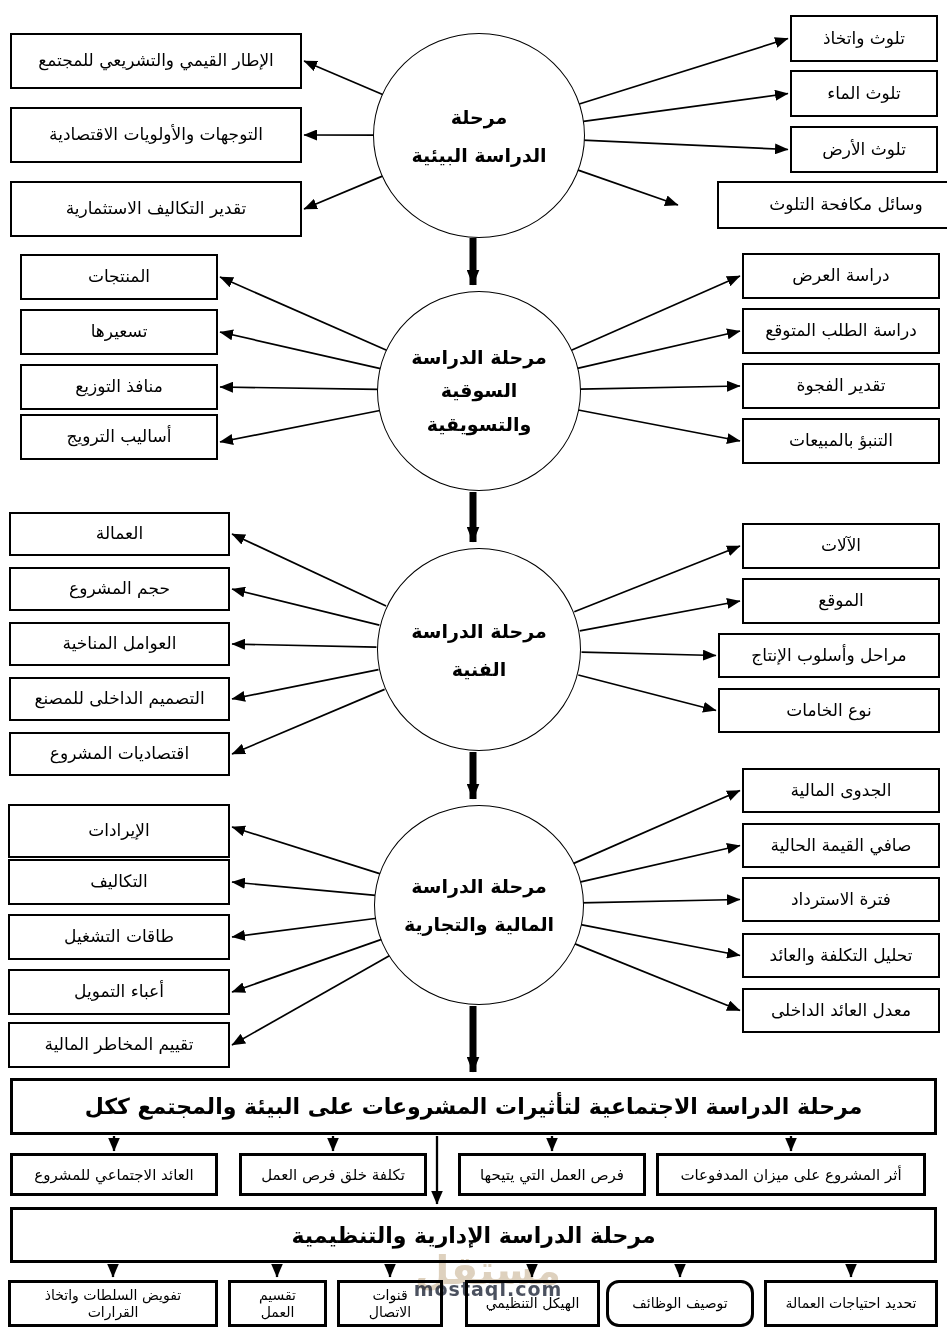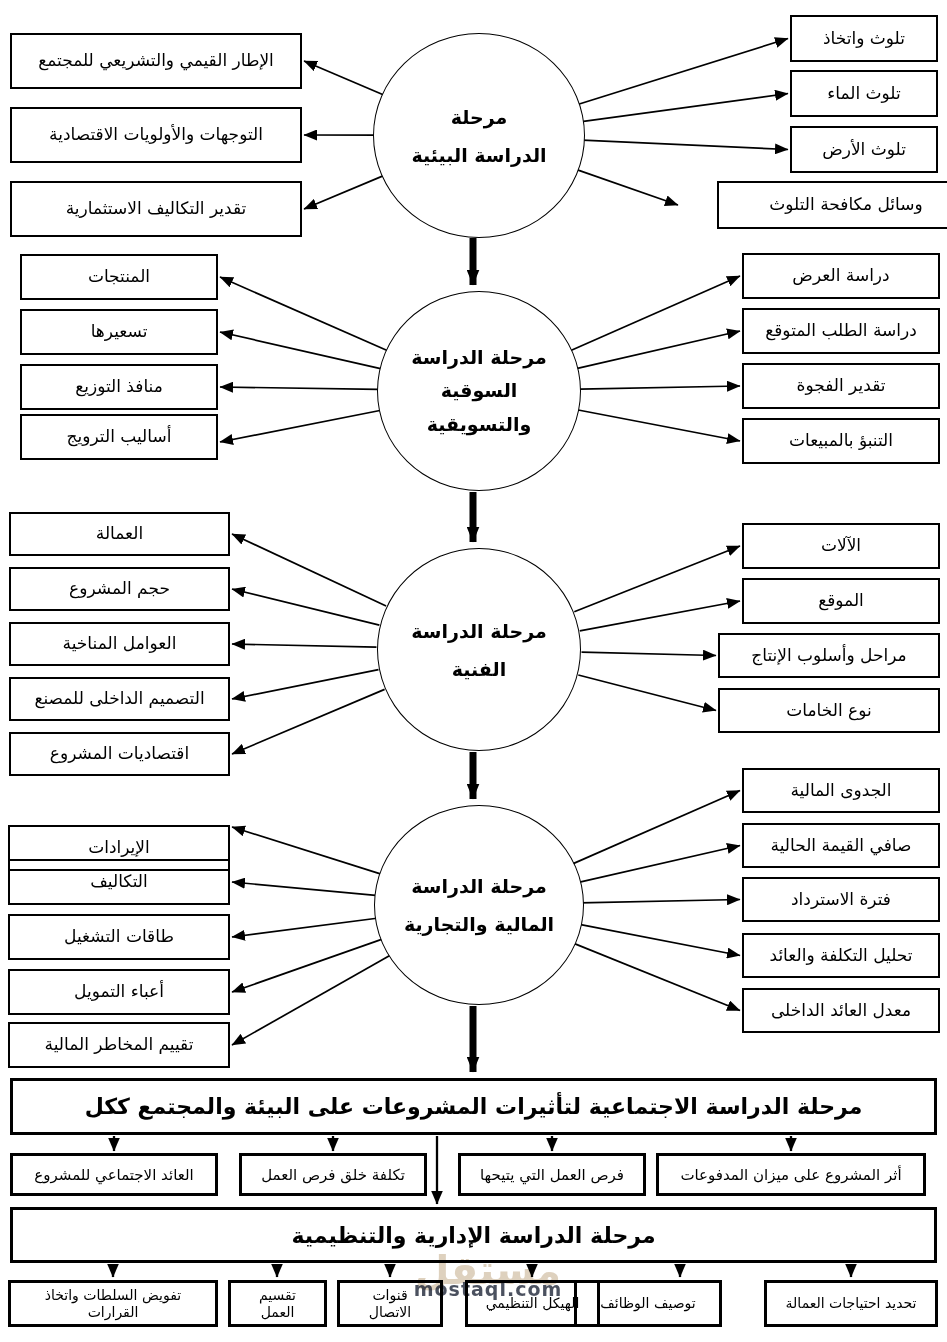--- a/index.html
+++ b/index.html
@@ -158,21 +158,21 @@
   <div class="nbox" style="left:9px;top:732px;width:221px;height:44px;">اقتصاديات المشروع</div>
   <div class="nbox" style="left:742px;top:523px;width:198px;height:46px;">الآلات</div>
   <div class="nbox" style="left:742px;top:578px;width:198px;height:46px;">الموقع</div>
   <div class="nbox" style="left:718px;top:633px;width:222px;height:45px;">مراحل وأسلوب الإنتاج</div>
   <div class="nbox" style="left:718px;top:688px;width:222px;height:45px;">نوع الخامات</div>
 
   <div class="circle" id="c4" style="left:374px;top:805px;width:210px;height:200px;">
     <span>مرحلة الدراسة</span>
     <span>المالية والتجارية</span>
   </div>
-  <div class="nbox" style="left:8px;top:825px;width:222px;height:46px;">الإيرادات</div>
+  <div class="nbox" style="left:8px;top:804px;width:222px;height:54px;">الإيرادات</div>
   <div class="nbox" style="left:8px;top:859px;width:222px;height:46px;">التكاليف</div>
   <div class="nbox" style="left:8px;top:914px;width:222px;height:46px;">طاقات التشغيل</div>
   <div class="nbox" style="left:8px;top:969px;width:222px;height:46px;">أعباء التمويل</div>
   <div class="nbox" style="left:8px;top:1022px;width:222px;height:46px;">تقييم المخاطر المالية</div>
   <div class="nbox" style="left:742px;top:768px;width:198px;height:45px;">الجدوى المالية</div>
   <div class="nbox" style="left:742px;top:823px;width:198px;height:45px;">صافي القيمة الحالية</div>
   <div class="nbox" style="left:742px;top:877px;width:198px;height:45px;">فترة الاسترداد</div>
   <div class="nbox" style="left:742px;top:933px;width:198px;height:45px;">تحليل التكلفة والعائد</div>
   <div class="nbox" style="left:742px;top:988px;width:198px;height:45px;">معدل العائد الداخلى</div>
 
@@ -180,16 +180,16 @@
   <div class="subbox" style="left:10px;top:1153px;width:208px;height:43px;">العائد الاجتماعي للمشروع</div>
   <div class="subbox" style="left:239px;top:1153px;width:188px;height:43px;">تكلفة خلق فرص العمل</div>
   <div class="subbox" style="left:458px;top:1153px;width:188px;height:43px;">فرص العمل التي يتيحها</div>
   <div class="subbox" style="left:656px;top:1153px;width:270px;height:43px;">أثر المشروع على ميزان المدفوعات</div>
 
   <div class="widebox" style="left:10px;top:1207px;width:927px;height:56px;">مرحلة الدراسة الإدارية والتنظيمية</div>
   <div class="subbox small" style="left:8px;top:1280px;width:210px;height:47px;">تفويض السلطات واتخاذ القرارات</div>
   <div class="subbox small" style="left:228px;top:1280px;width:99px;height:47px;">تقسيم العمل</div>
   <div class="subbox small" style="left:337px;top:1280px;width:106px;height:47px;">قنوات الاتصال</div>
   <div class="subbox small" style="left:465px;top:1280px;width:135px;height:47px;">الهيكل التنظيمي</div>
-  <div class="subbox small" style="left:574px;top:1280px;width:148px;height:47px;">توصيف الوظائف</div>
+  <div class="subbox small" style="left:606px;top:1280px;width:148px;height:47px;border-radius:13px;">توصيف الوظائف</div>
   <div class="subbox small" style="left:764px;top:1280px;width:174px;height:47px;">تحديد احتياجات العمالة</div>
 
 </div>
 
 </body></html>

